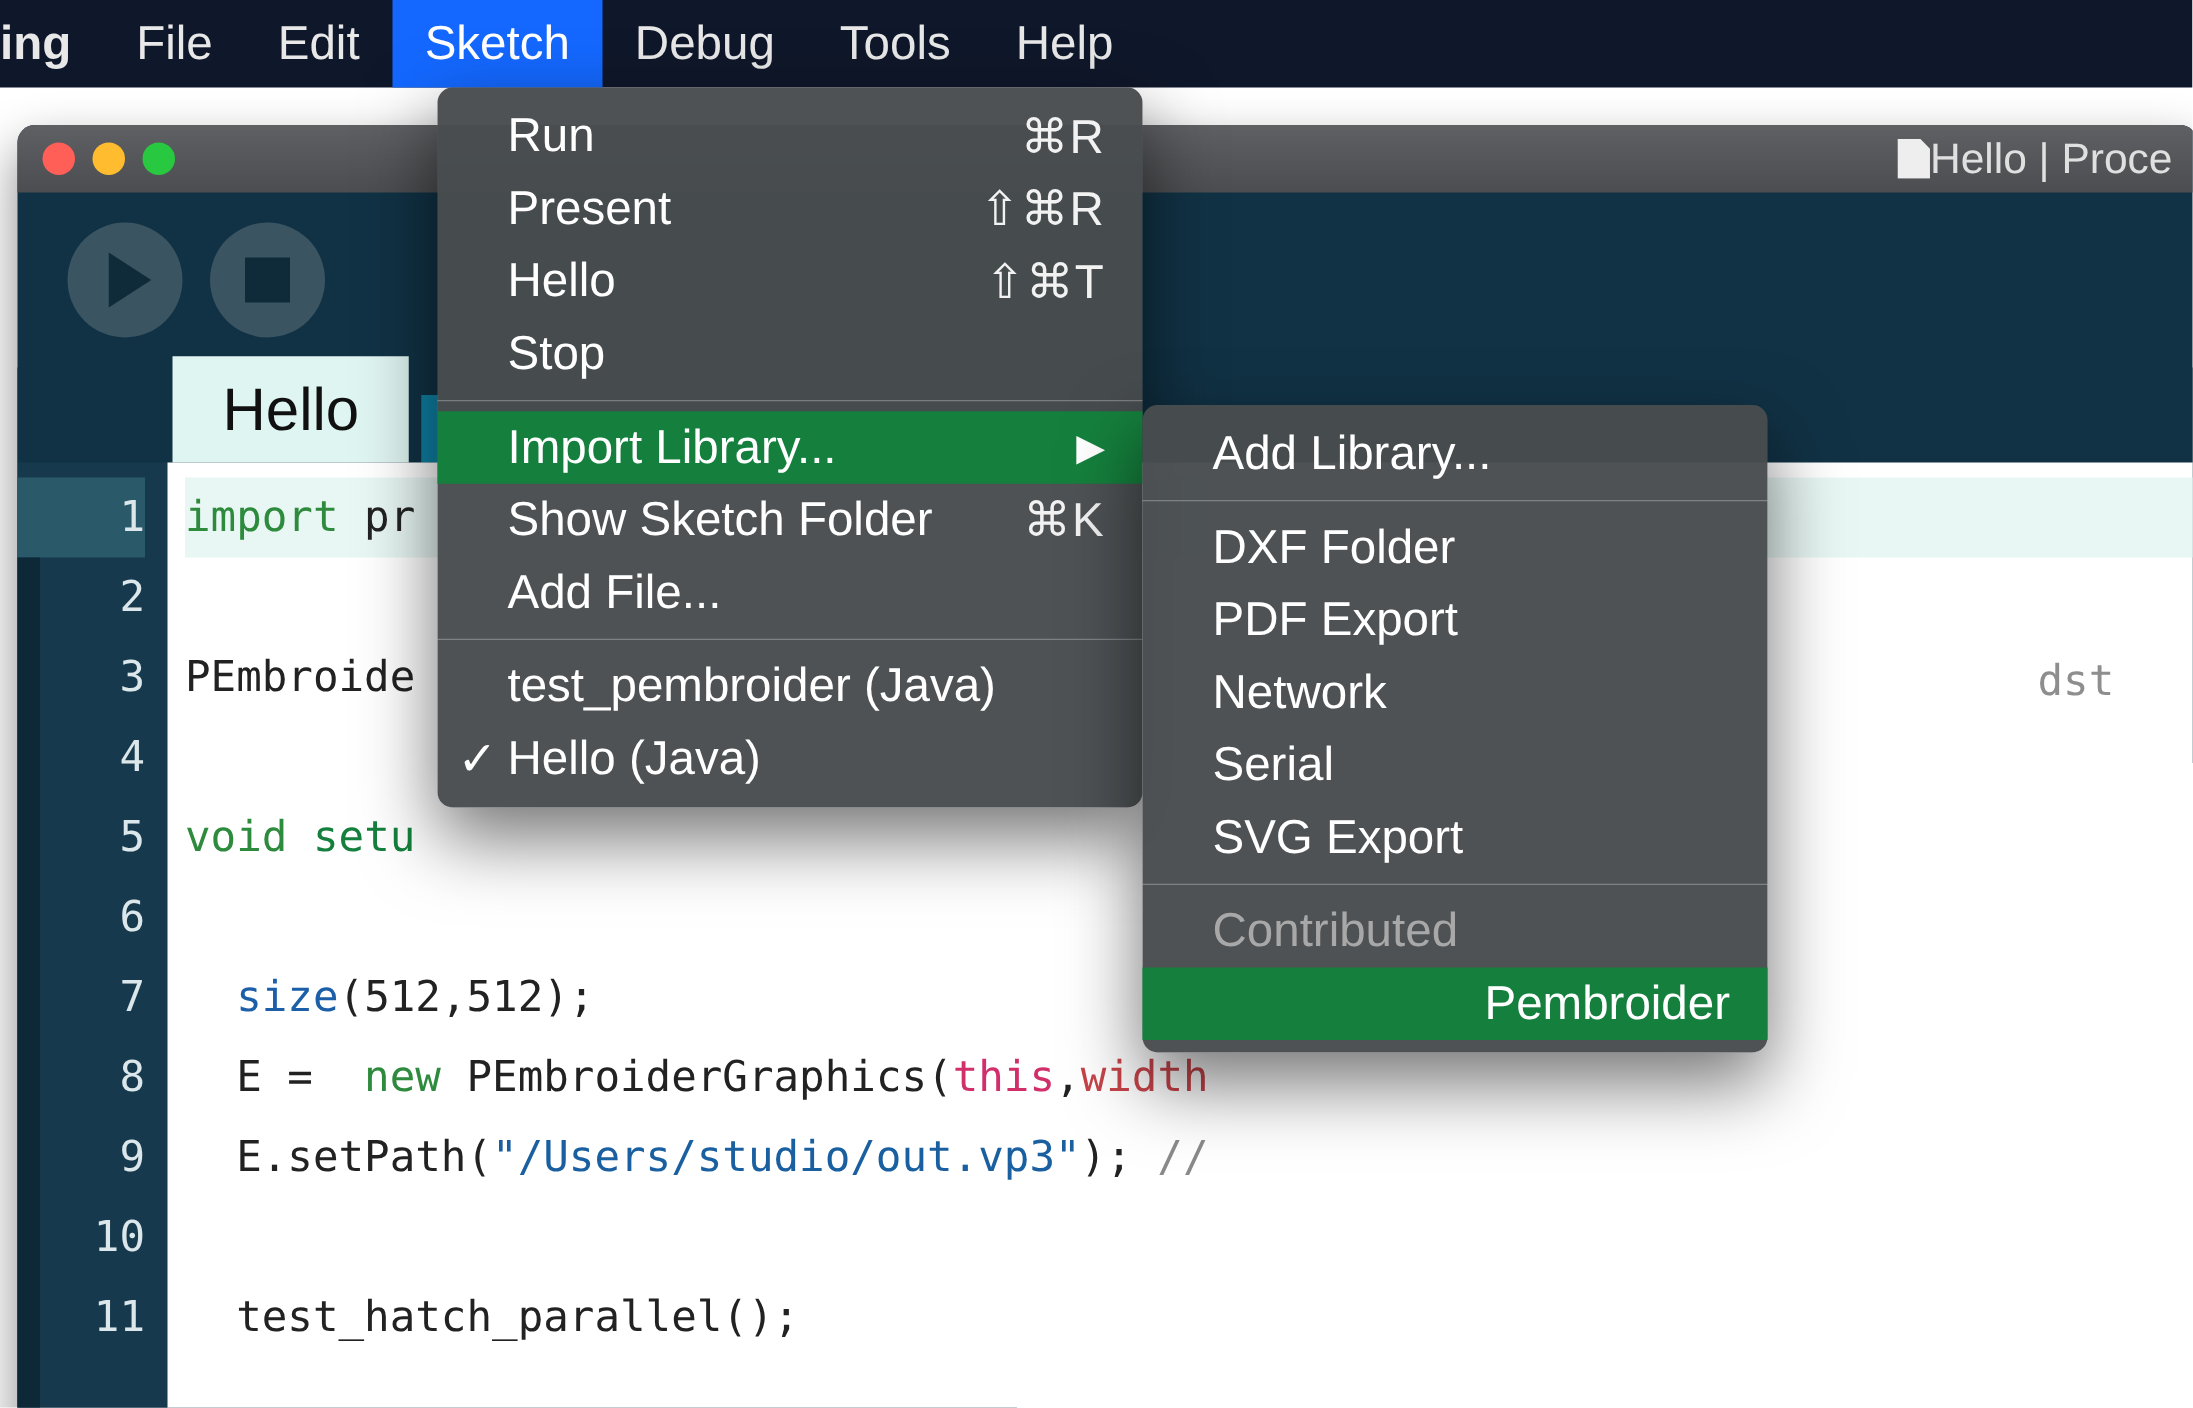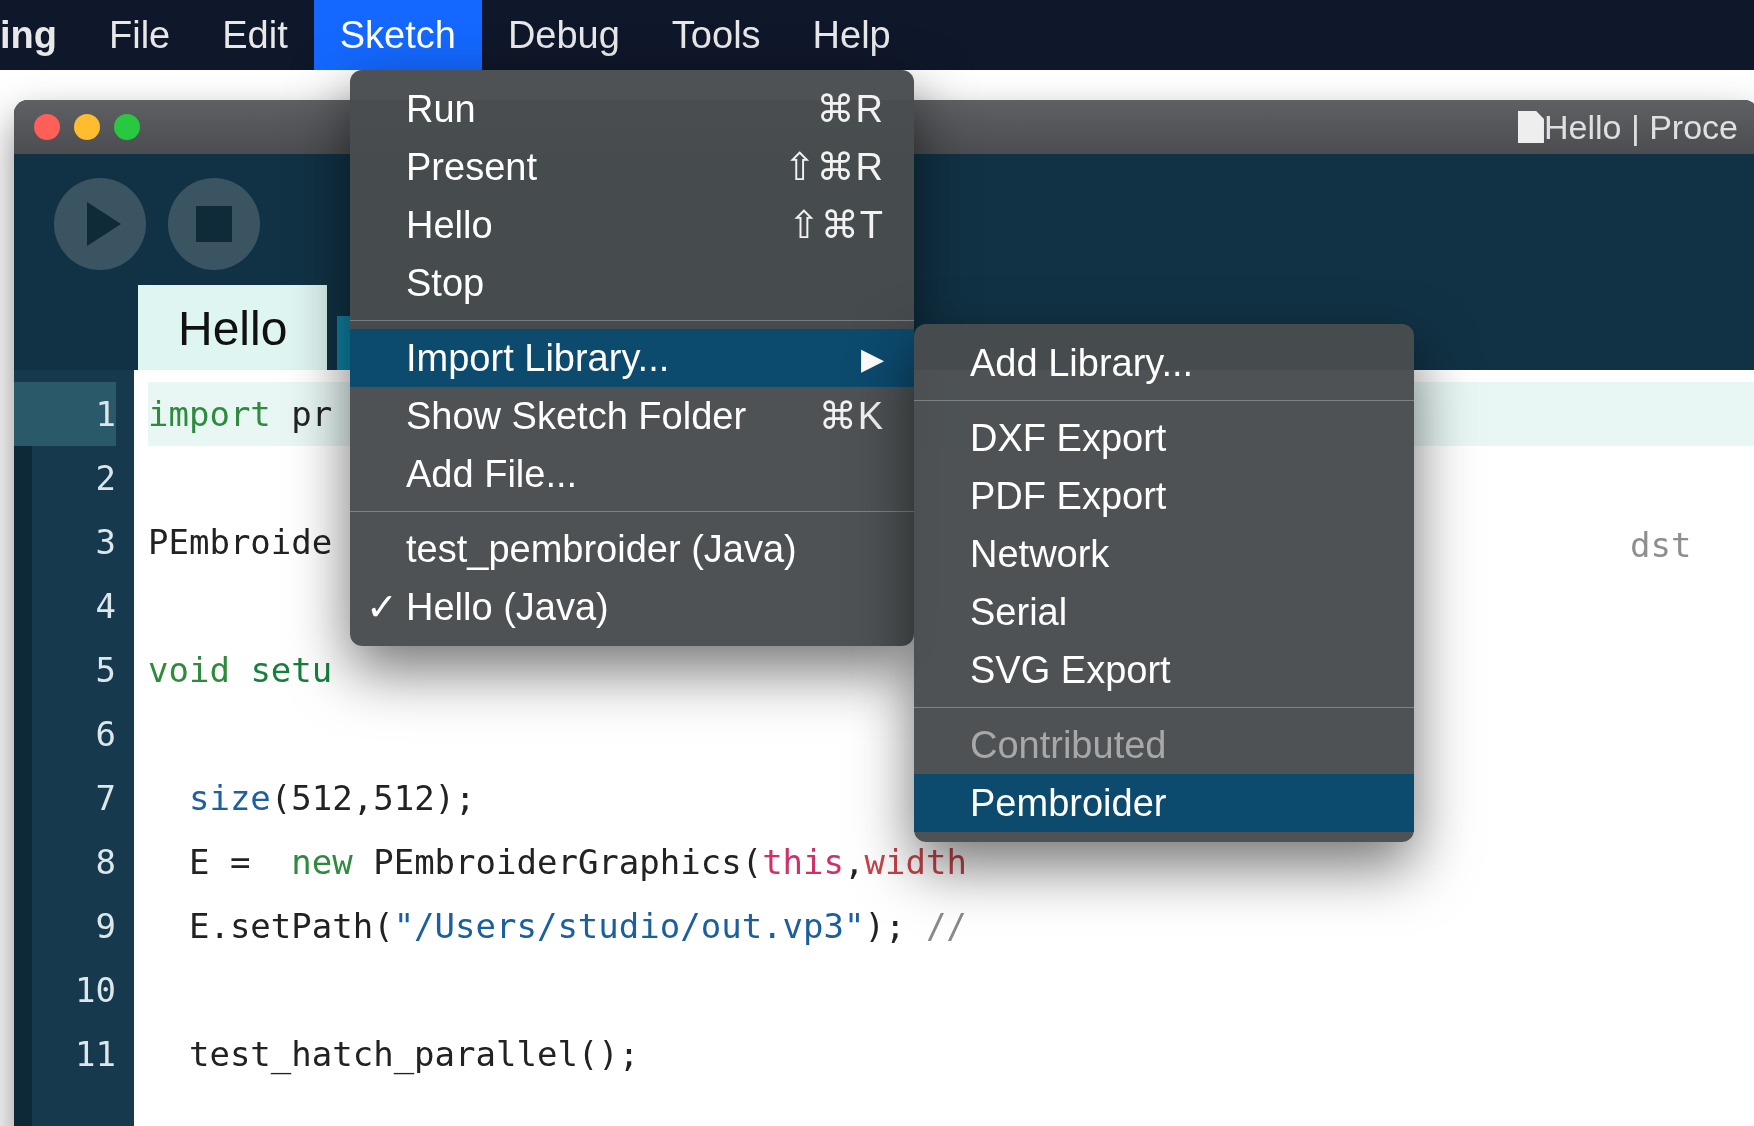--- a/index.html
+++ b/index.html
@@ -160,21 +160,21 @@
   font-size: 38px;
   z-index: 10;
 }
 .dd-item {
   display: flex; align-items: center;
   height: 58px; padding: 0 30px 0 56px;
   position: relative;
 }
 .dd-item .short { margin-left: auto; color: #f2f2f2; letter-spacing: 1px; }
 .dd-item.disabled { color: #a8a8a8; }
-.dd-item.highlight { background: #0c4a6e; }
+.dd-item.highlight { background: #15803d; justify-content: flex-end; }
 .dd-item .check { position: absolute; left: 16px; }
 .dd-item .chevron { margin-left: auto; font-size: 30px; }
 .dd-sep { height: 1px; background: rgba(255,255,255,0.28); margin: 8px 0; }
 
 .dropdown.main { left: 350px; top: 70px; width: 564px; }
 .dropdown.sub  { left: 914px; top: 324px; width: 500px; }
 </style>
 </head>
 <body>
 
@@ -273,21 +273,21 @@
       <span>Hello (Java)</span>
     </div>
   </div>
 
 <div class="dropdown sub" id="dd-sub">
     <div class="dd-item">
       <span>Add Library...</span>
     </div>
     <div class="dd-sep"></div>
     <div class="dd-item">
-      <span>DXF Export</span>
+      <span>DXF Folder</span>
     </div>
     <div class="dd-item">
       <span>PDF Export</span>
     </div>
     <div class="dd-item">
       <span>Network</span>
     </div>
     <div class="dd-item">
       <span>Serial</span>
     </div>

